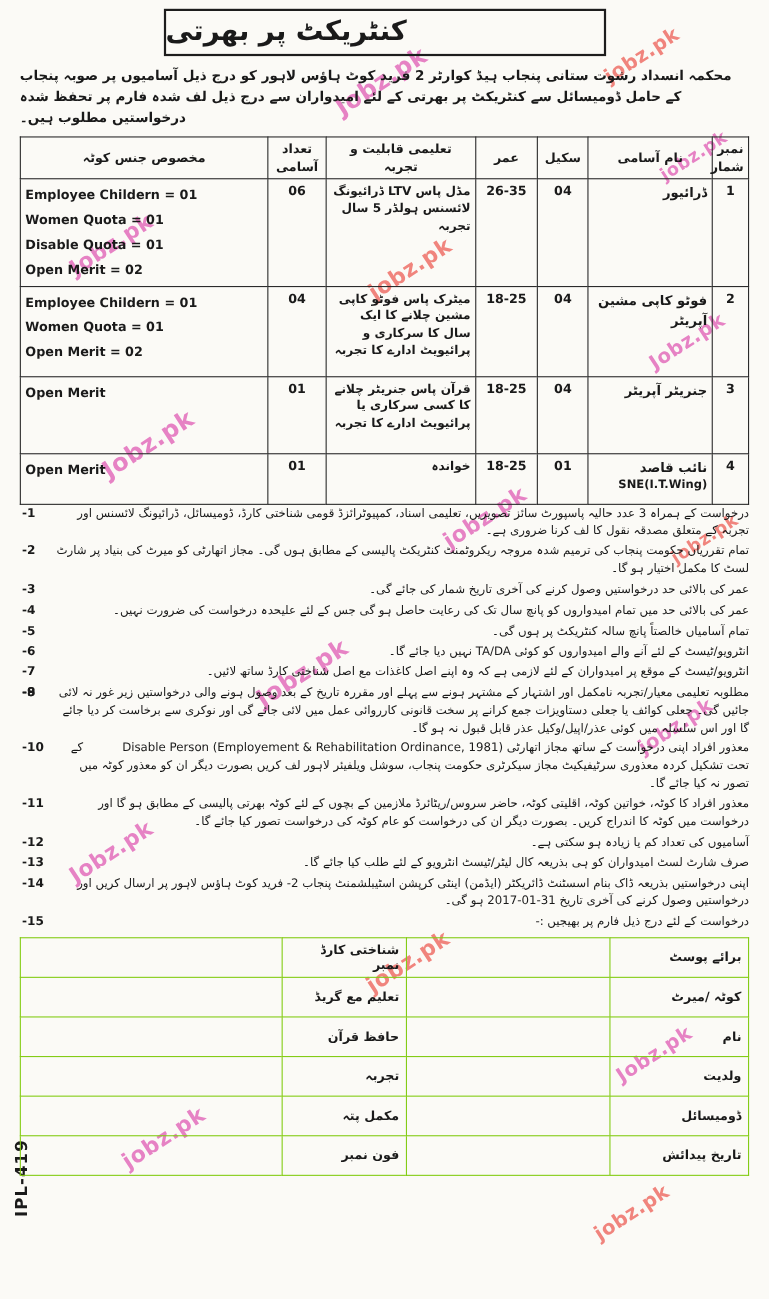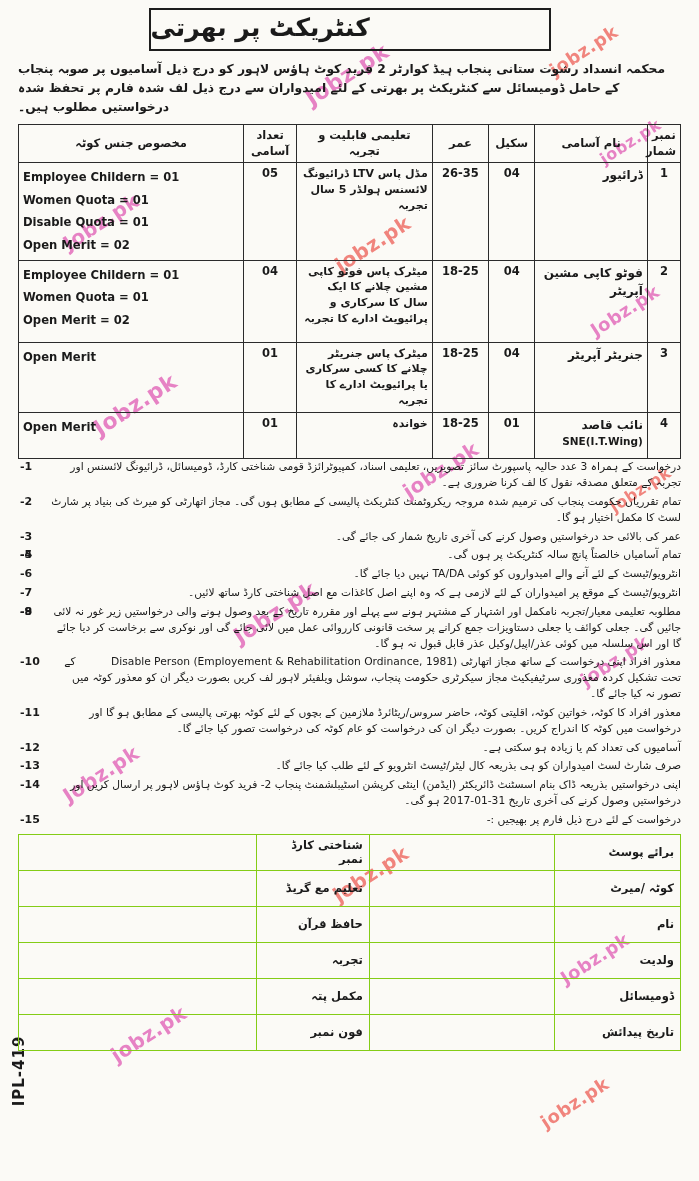--- a/index.html
+++ b/index.html
@@ -103,21 +103,21 @@
           <th>مخصوص جنس کوٹہ</th>
         </tr>
       </thead>
       <tbody>
         <tr class="r1">
           <td class="c">1</td>
           <td class="post-cell">ڈرائیور</td>
           <td class="c">04</td>
           <td class="c">26-35</td>
           <td class="qual-cell">مڈل پاس LTV ڈرائیونگ لائسنس ہولڈر 5 سال تجربہ</td>
-          <td class="c">05</td>
+          <td class="c">06</td>
           <td class="quota-cell">
             <div class="quota-line">Employee Childern = 01</div>
             <div class="quota-line">Women Quota = 01</div>
             <div class="quota-line">Disable Quota = 01</div>
             <div class="quota-line">Open Merit = 02</div>
           </td>
         </tr>
         <tr class="r2">
           <td class="c">2</td>
           <td class="post-cell">فوٹو کاپی مشین آپریٹر</td>
@@ -129,21 +129,21 @@
             <div class="quota-line">Employee Childern = 01</div>
             <div class="quota-line">Women Quota = 01</div>
             <div class="quota-line">Open Merit = 02</div>
           </td>
         </tr>
         <tr class="r3">
           <td class="c">3</td>
           <td class="post-cell">جنریٹر آپریٹر</td>
           <td class="c">04</td>
           <td class="c">18-25</td>
-          <td class="qual-cell">میٹرک پاس جنریٹر چلانے کا کسی سرکاری یا پرائیویٹ ادارے کا تجربہ</td>
+          <td class="qual-cell">قرآن پاس جنریٹر چلانے کا کسی سرکاری یا پرائیویٹ ادارے کا تجربہ</td>
           <td class="c">01</td>
           <td class="quota-cell">
             <div class="quota-line">Open Merit</div>
           </td>
         </tr>
         <tr class="r4">
           <td class="c">4</td>
           <td class="post-cell">
             <span>نائب قاصد</span>
             <span class="post-en">SNE(I.T.Wing)</span>
@@ -168,20 +168,21 @@
       <div class="cond-item">
         <span class="cond-no">-2</span>
         <span>تمام تقرریاں حکومت پنجاب کی ترمیم شدہ مروجہ ریکروٹمنٹ کنٹریکٹ پالیسی کے مطابق ہوں گی۔ مجاز اتھارٹی کو میرٹ کی بنیاد پر شارٹ لسٹ کا مکمل اختیار ہو گا۔</span>
       </div>
       <div class="cond-item">
         <span class="cond-no">-3</span>
         <span>عمر کی بالائی حد درخواستیں وصول کرنے کی آخری تاریخ شمار کی جائے گی۔</span>
       </div>
       <div class="cond-item">
         <span class="cond-no">-4</span>
+        <span>عمر کی بالائی حد میں تمام امیدواروں کو پانچ سال تک کی رعایت حاصل ہو گی جس کے لئے علیحدہ درخواست کی ضرورت نہیں۔</span>
       </div>
       <div class="cond-item">
         <span class="cond-no">-5</span>
         <span>تمام آسامیاں خالصتاً پانچ سالہ کنٹریکٹ پر ہوں گی۔</span>
       </div>
       <div class="cond-item">
         <span class="cond-no">-6</span>
         <span>انٹرویو/ٹیسٹ کے لئے آنے والے امیدواروں کو کوئی TA/DA نہیں دیا جائے گا۔</span>
       </div>
       <div class="cond-item">

